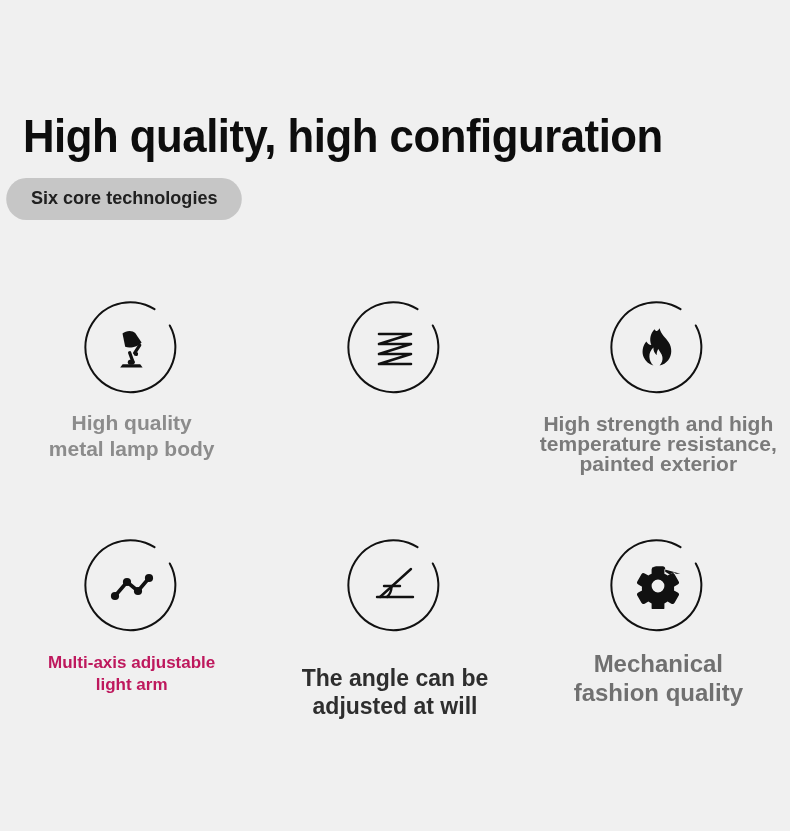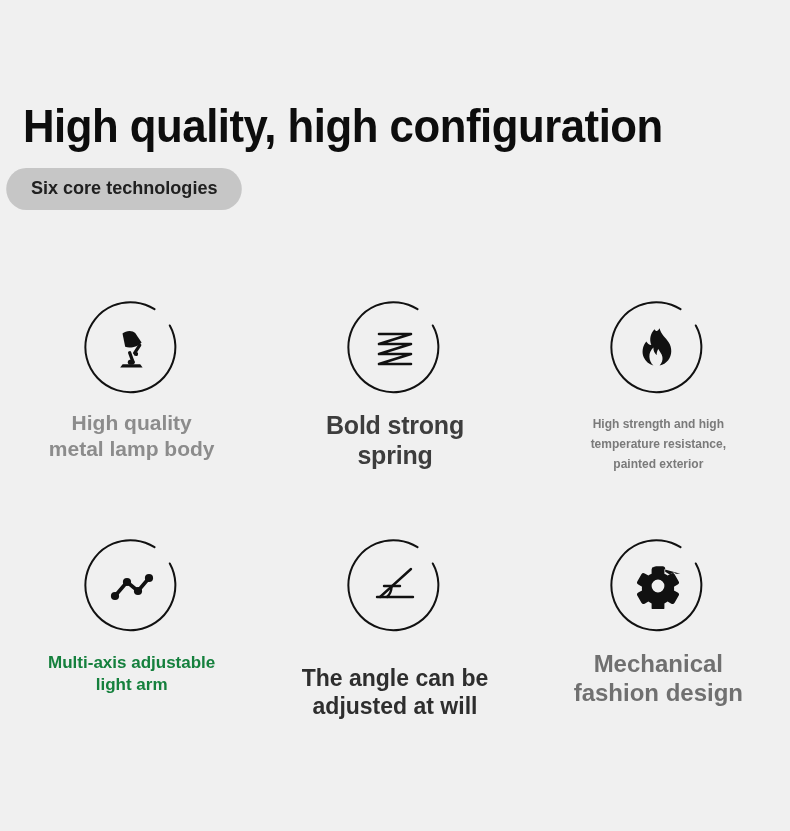--- a/index.html
+++ b/index.html
@@ -17,21 +17,21 @@
 
   .page {
     position: absolute;
     inset: 0;
     background: #f0f0f0;
   }
 
   
   .header {
     position: absolute;
-    top: 98px;
+    top: 108px;
     left: 0;
     width: 654px;
     text-align: center;
   }
   .page-title {
     font-family: "Liberation Sans Narrow", "Liberation Sans", sans-serif;
     font-weight: 700;
     font-size: 47px;
     line-height: 56px;
     letter-spacing: -0.5px;
@@ -98,22 +98,22 @@
 
   .cell-label {
     margin-top: 14px;
     text-align: center;
     font-family: "Liberation Sans", sans-serif;
     font-weight: 700;
     white-space: pre-line;
   }
   .lbl-lamp       { font-size: 21px; line-height: 26px; color: #8c8c8c; }
   .lbl-spring     { font-size: 25px; line-height: 30px; color: #3d3d3d; letter-spacing: -0.2px; }
-  .lbl-flame      { font-size: 12px; line-height: 20px; color: #7a7a7a; margin-top: 18px; }
-  .lbl-arm        { font-size: 17px; line-height: 22px; color: #15803d; margin-top: 18px; }
+  .lbl-flame      { font-size: 21px; line-height: 20px; color: #7a7a7a; margin-top: 18px; }
+  .lbl-arm        { font-size: 17px; line-height: 22px; color: #be185d; margin-top: 18px; }
   .lbl-angle      { font-size: 23px; line-height: 28px; color: #2e2e2e; margin-top: 30px; }
   .lbl-gear       { font-size: 24px; line-height: 29px; color: #707070; margin-top: 15px; }
 </style>
 </head>
 <body>
 
 <div class="page">
 
   <div class="header">
     <div class="page-title">High quality, high configuration</div>
@@ -151,22 +151,20 @@
       <div class="icon-ring">
         <svg class="ring-svg" width="96" height="96" viewBox="0 0 96 96">
           <path d="M 70.5 9.2 A 45 45 0 1 0 85.8 25.5" fill="none" stroke="#111111" stroke-width="2" stroke-linecap="round"></path>
         </svg>
         <span class="icon-glyph">
           <svg width="50" height="50" viewBox="0 0 50 50">
             <polyline points="9,11 41,11 9,21 41,21 9,31 41,31 9,41 41,41" fill="none" stroke="#111111" stroke-width="2.6" stroke-linecap="round" stroke-linejoin="round"></polyline>
           </svg>
         </span>
       </div>
-      <div class="cell-label lbl-spring">Bold strong
-spring</div>
     </div>
 
     <div class="cell">
       <div class="icon-ring">
         <svg class="ring-svg" width="96" height="96" viewBox="0 0 96 96">
           <path d="M 70.5 9.2 A 45 45 0 1 0 85.8 25.5" fill="none" stroke="#111111" stroke-width="2" stroke-linecap="round"></path>
         </svg>
         <span class="icon-glyph">
           <svg width="46" height="46" viewBox="0 0 46 46">
             <path fill="#111111" d="M24.6 3.2 c1.4 6.4 6.2 9.4 9.2 14.2 c3.4 5.4 3.4 12.6 -0.6 17.8 c-2.1 2.7 -5.2 4.6 -8.6 5.4 c2.3 -2.6 3.3 -5.6 2.8 -8.6 c-0.5 -3.1 -2.6 -5.2 -4.1 -8 c-1.2 2.1 -1.7 4 -1.6 6.2 c-2.3 -1.9 -3.4 -4.6 -3.3 -7.6 c-2.6 2.4 -4.1 5.6 -4 9.1 c0.1 3.4 1.6 6.5 4 8.8 c-4.4 -1.1 -8 -4.1 -9.7 -8.2 c-2.2 -5.3 -1.1 -11.6 2.6 -15.9 c1.1 2 2.9 3.3 5 3.6 c-2.2 -5.5 -1 -11.6 3.2 -15.8 C21.2 7.5 23.2 5.6 24.6 3.2 Z"></path>
@@ -239,17 +237,17 @@
               a2.4 2.4 0 0 1 -3.28 -0.88 l-4.0 -6.93
               a2.4 2.4 0 0 1 0.88 -3.28 l3.72 -2.15 a13 13 0 0 1 0 -3.7
               l-3.72 -2.15 a2.4 2.4 0 0 1 -0.88 -3.28 l4.0 -6.93
               a2.4 2.4 0 0 1 3.28 -0.88 l3.7 2.15 a13 13 0 0 1 3.2 -1.9
               v-4.3 a2.4 2.4 0 0 1 2.4 -2.4 z
               M23 16.6 a6.4 6.4 0 1 0 0 12.8 a6.4 6.4 0 0 0 0 -12.8 z"></path>
           </svg>
         </span>
       </div>
       <div class="cell-label lbl-gear">Mechanical
-fashion design</div>
+fashion quality</div>
     </div>
 
   </div>
 </div>
 
 </body></html>

